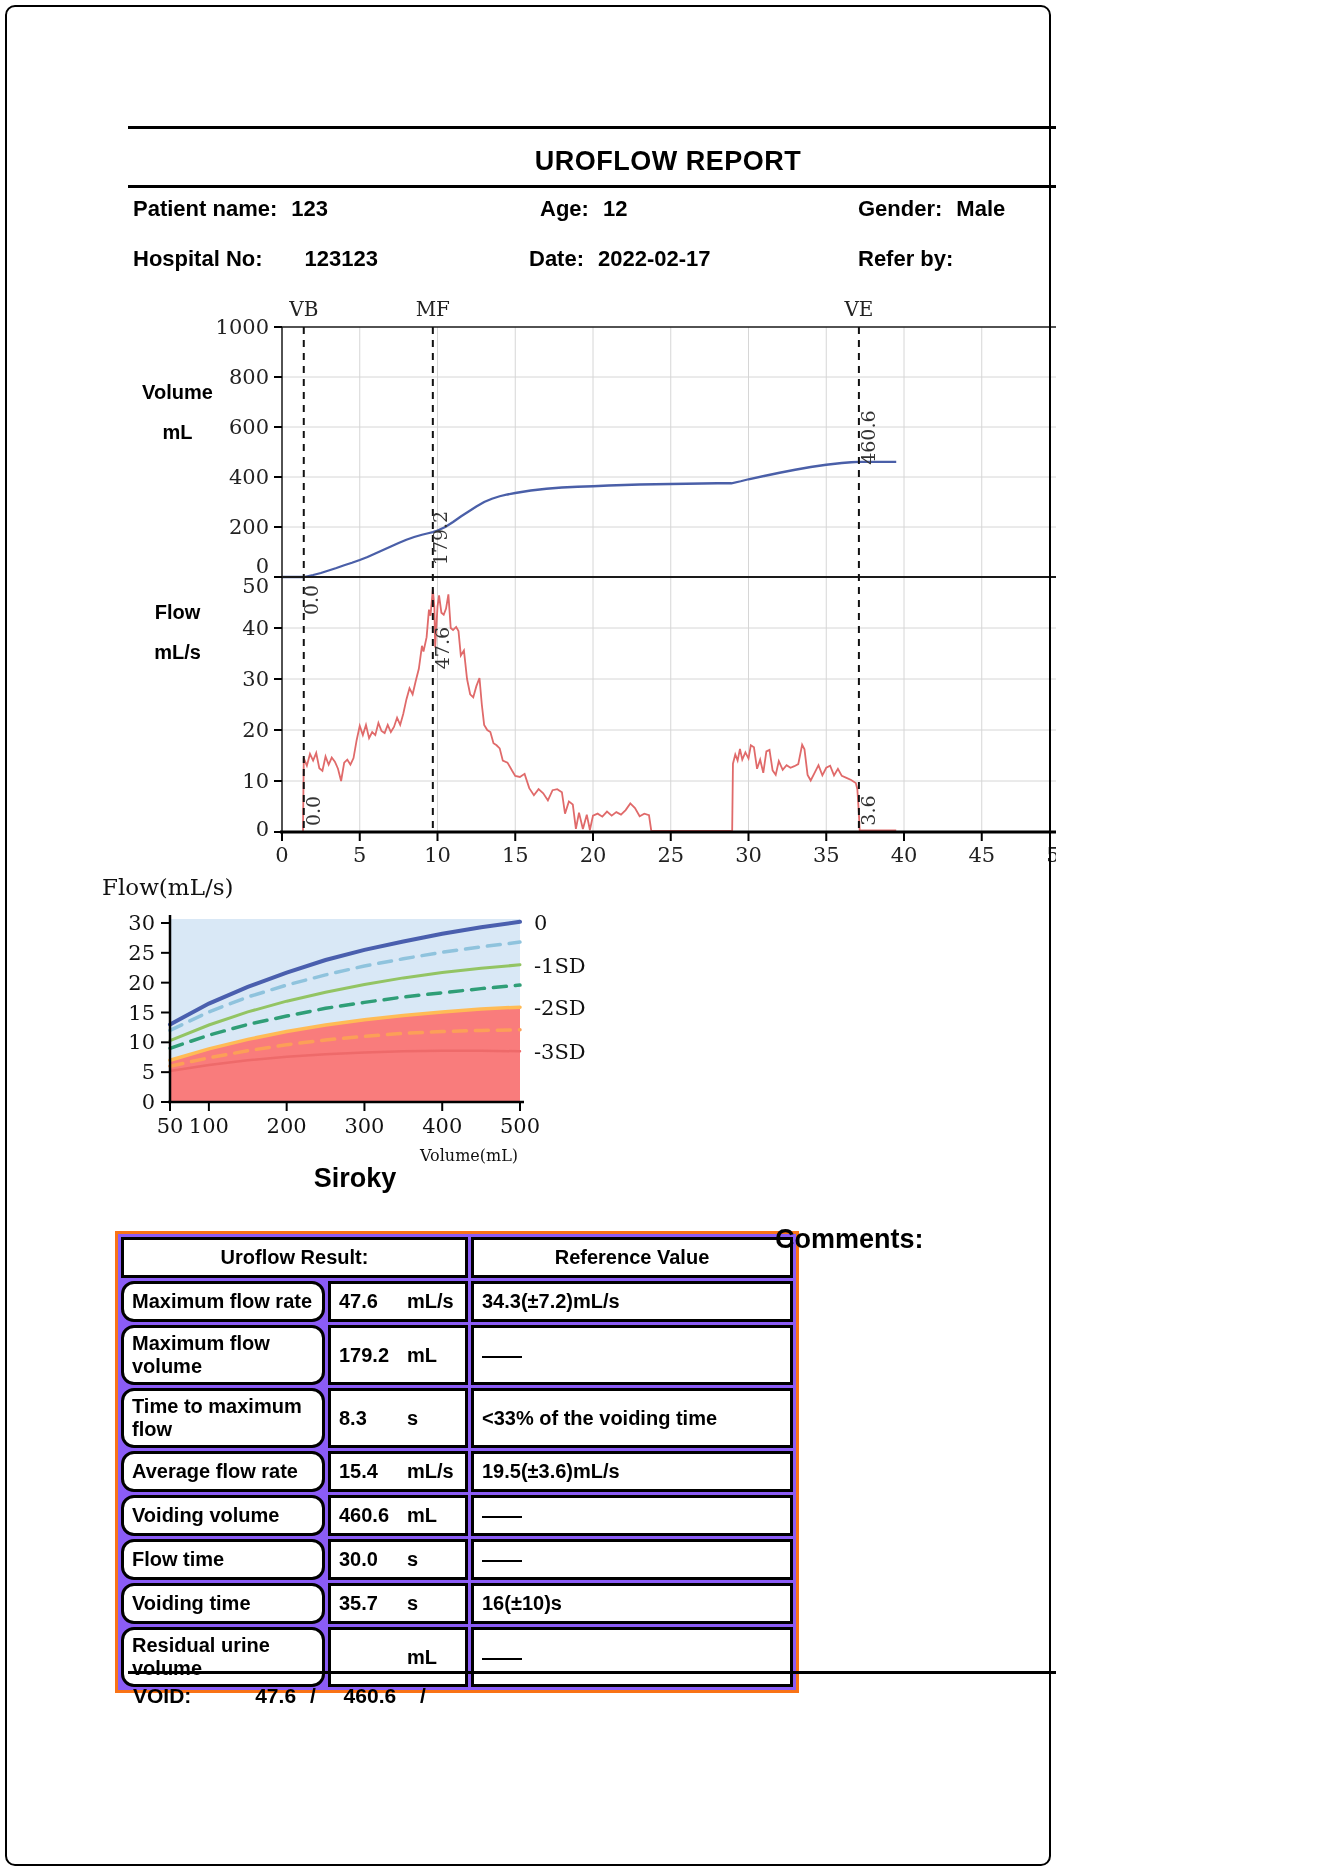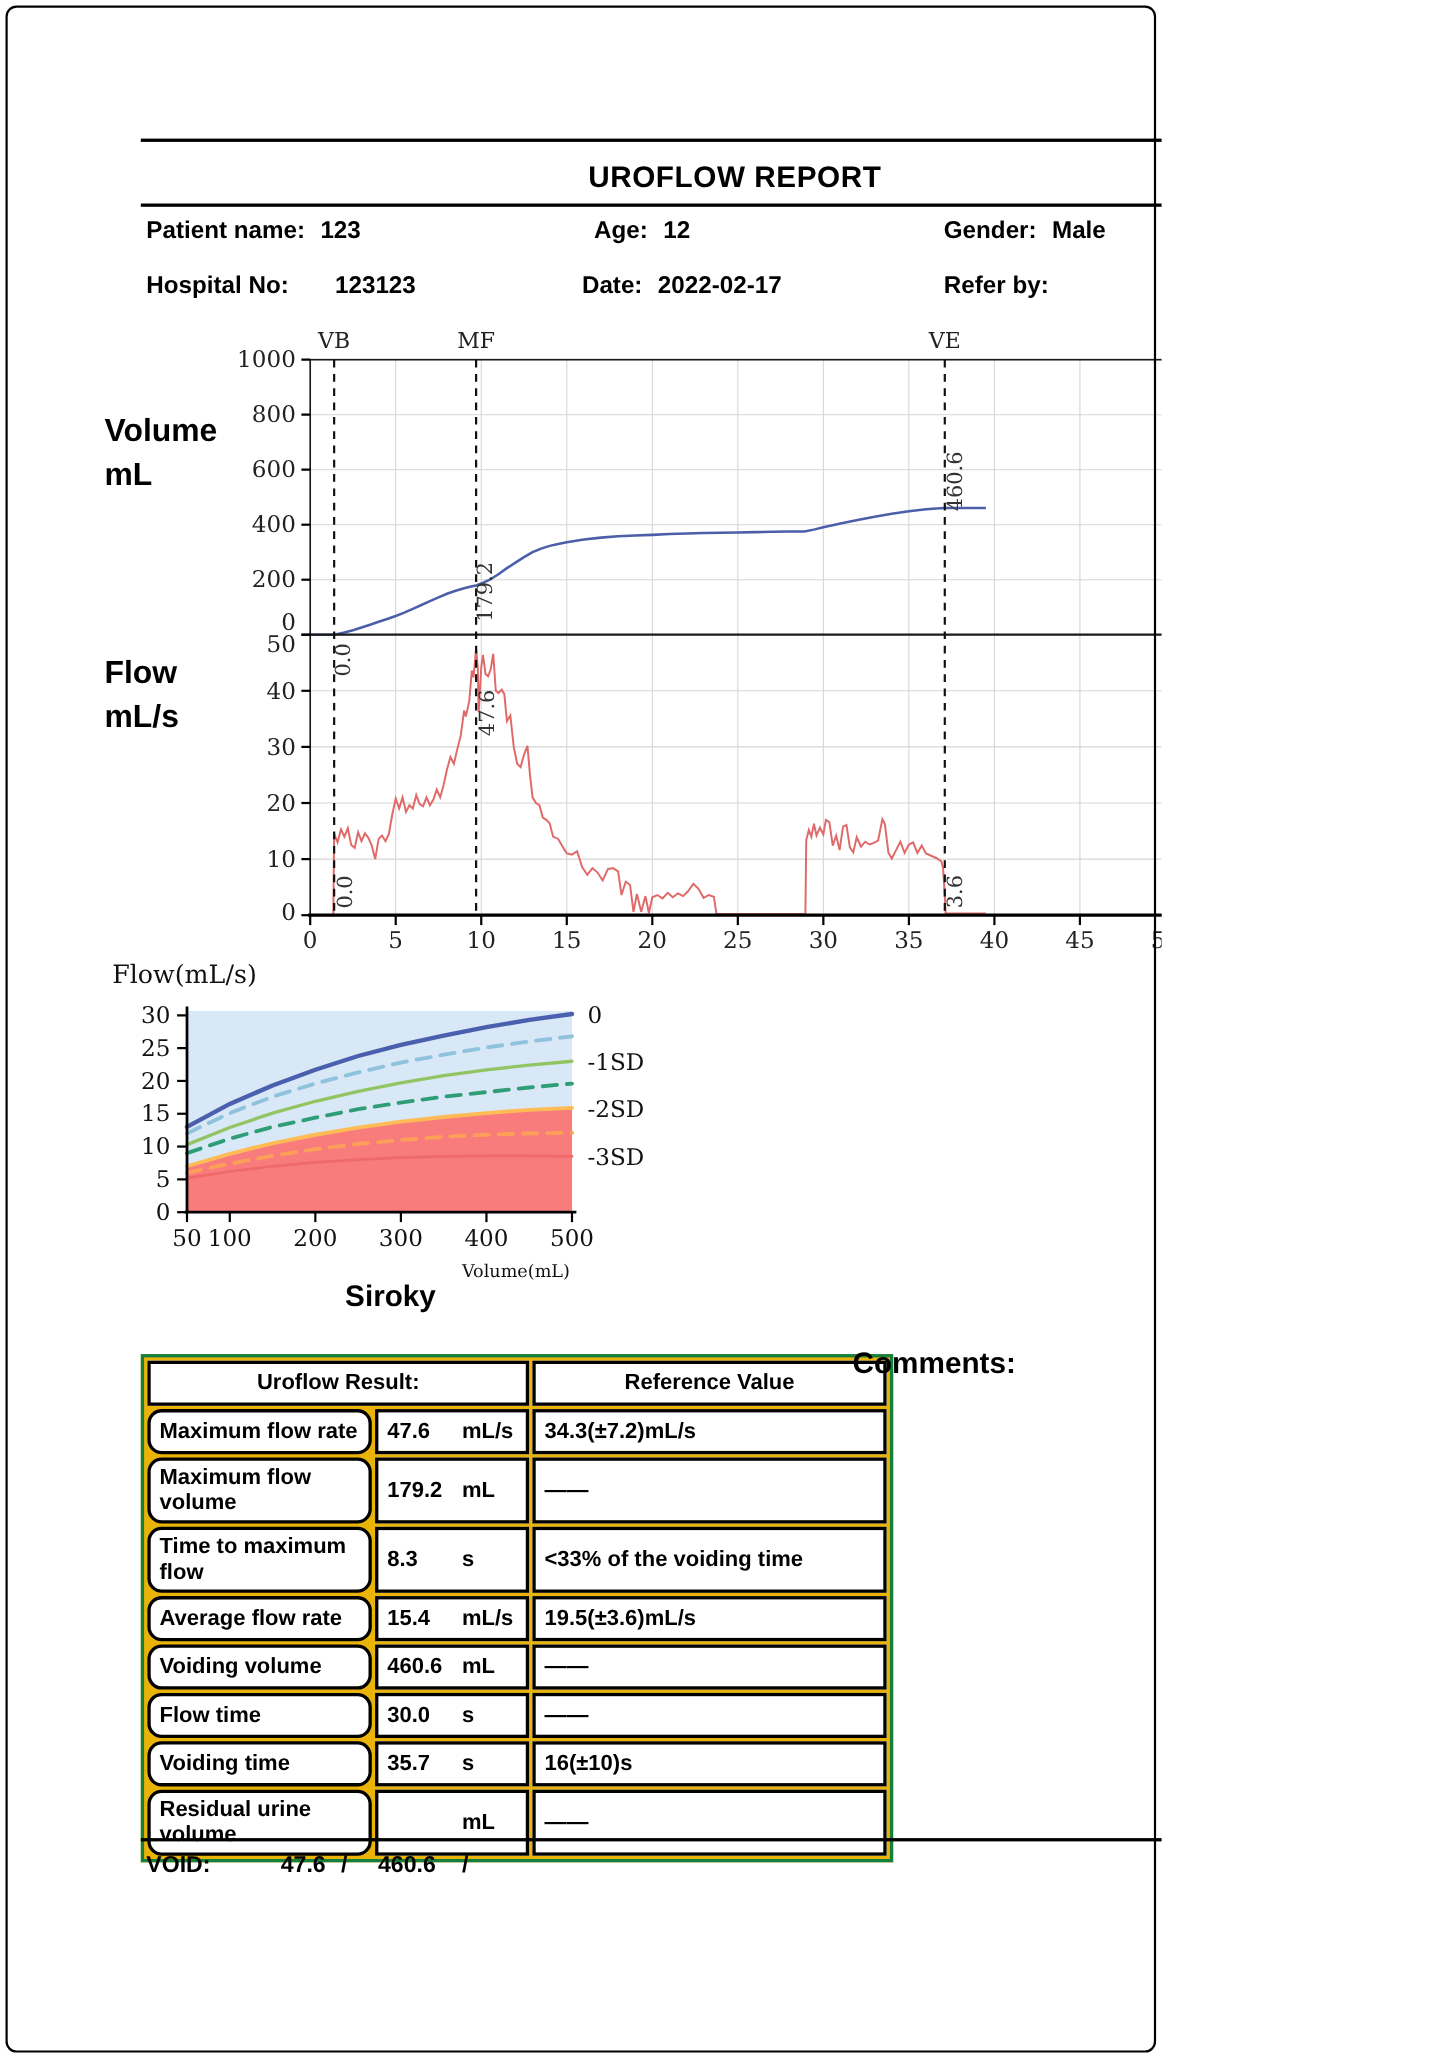--- a/index.html
+++ b/index.html
@@ -6,29 +6,29 @@
   .page{position:relative;width:1056px;height:1871px;background:#fff;overflow:hidden;
         font-family:"Liberation Sans",sans-serif;color:#000;}
   .frame{position:absolute;left:5px;top:5px;right:5px;bottom:5px;border:2px solid #000;
          border-radius:10px;pointer-events:none;}
   .hrule{position:absolute;left:128px;width:1080px;height:3px;background:#000;}
   .title{position:absolute;left:128px;top:146px;width:1080px;text-align:center;
          font-size:27px;font-weight:bold;letter-spacing:.5px;}
   .info{position:absolute;font-size:22px;font-weight:bold;white-space:nowrap;}
   .info .val{margin-left:14px;}
   .info .val-wide{margin-left:42px;}
-  .axis-title{position:absolute;width:165px;font-size:29px;
+  .axis-title{position:absolute;width:165px;text-align:center;font-size:20px;
               font-weight:bold;line-height:40px;}
   .serif-label{position:absolute;font-family:"DejaVu Serif","Liberation Serif",serif;
                font-size:23px;color:#111;}
   .nomo-title{position:absolute;left:280px;top:1163px;width:150px;text-align:center;
               font-size:27px;font-weight:bold;}
   svg{position:absolute;left:0;}
-  .result-table{position:absolute;left:128px;top:1231px;border-collapse:separate;
-                border-spacing:3px;border:3px solid #15803d;background:#eab308;}
+  .result-table{position:absolute;left:115px;top:1231px;border-collapse:separate;
+                border-spacing:3px;border:3px solid #f97316;background:#8b5cf6;}
   .result-table td{border:3px solid #000;font-weight:bold;font-size:20px;
                    padding:4px 8px;height:27px;background:#fff;vertical-align:middle;}
   .result-table td.th{text-align:center;}
   .result-table td.c1{width:182px;border-radius:13px;}
   .result-table td.c2{width:118px;}
   .result-table td.c3{width:300px;}
   .result-table .val{display:inline-block;min-width:68px;}
   .void-line{position:absolute;left:133px;top:1636px;font-size:21px;font-weight:bold;margin-top:48px;}
   .void-line .vl{margin-right:58px;}
   .void-line .v1{margin-right:8px;}

